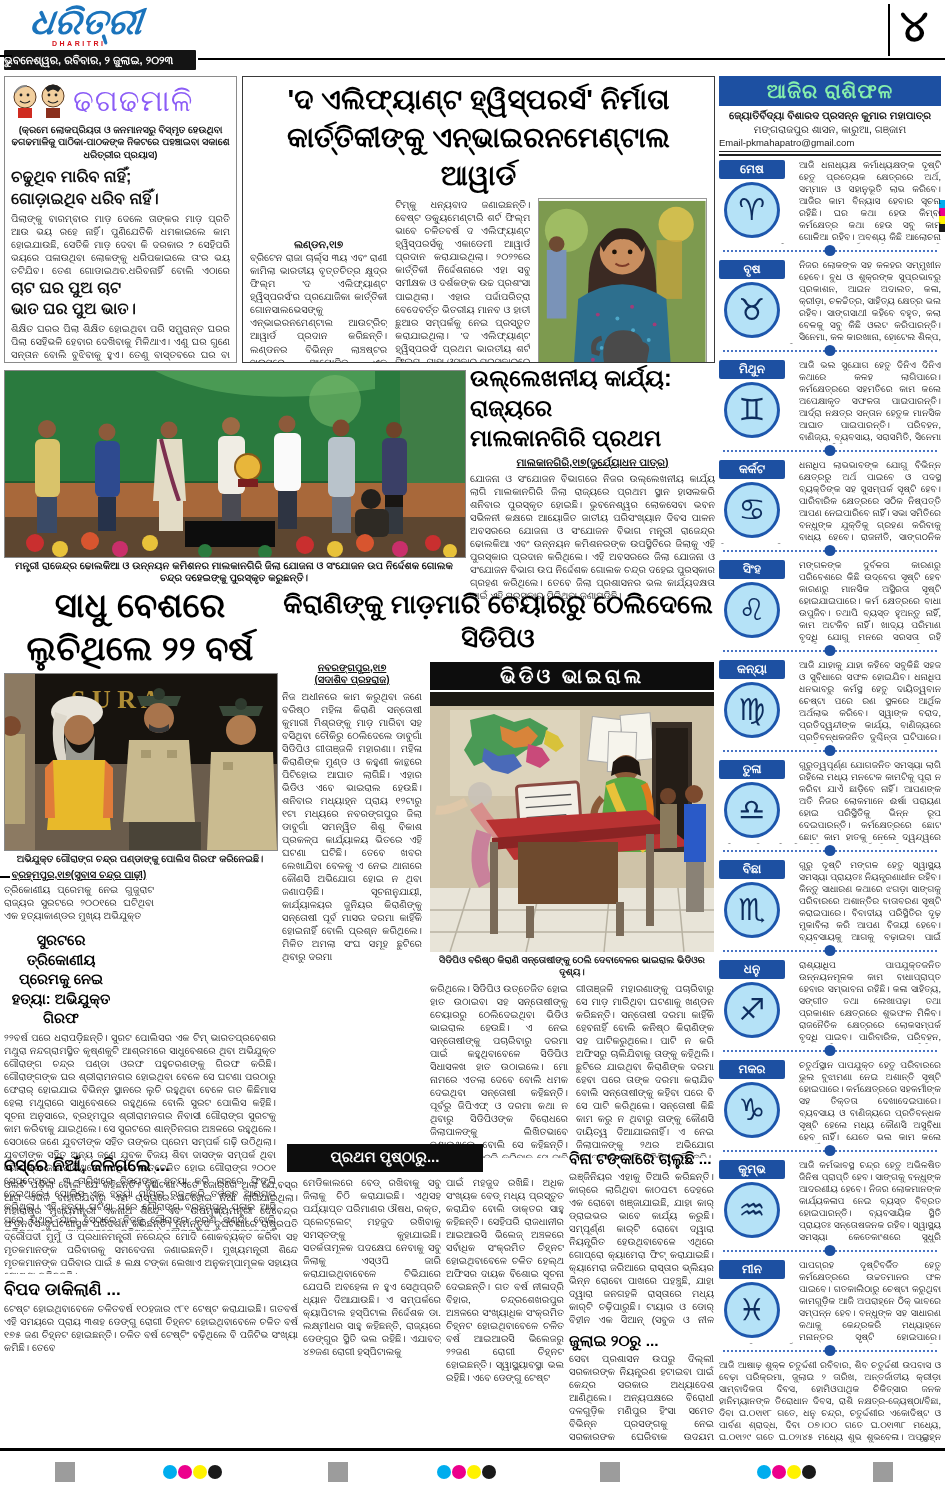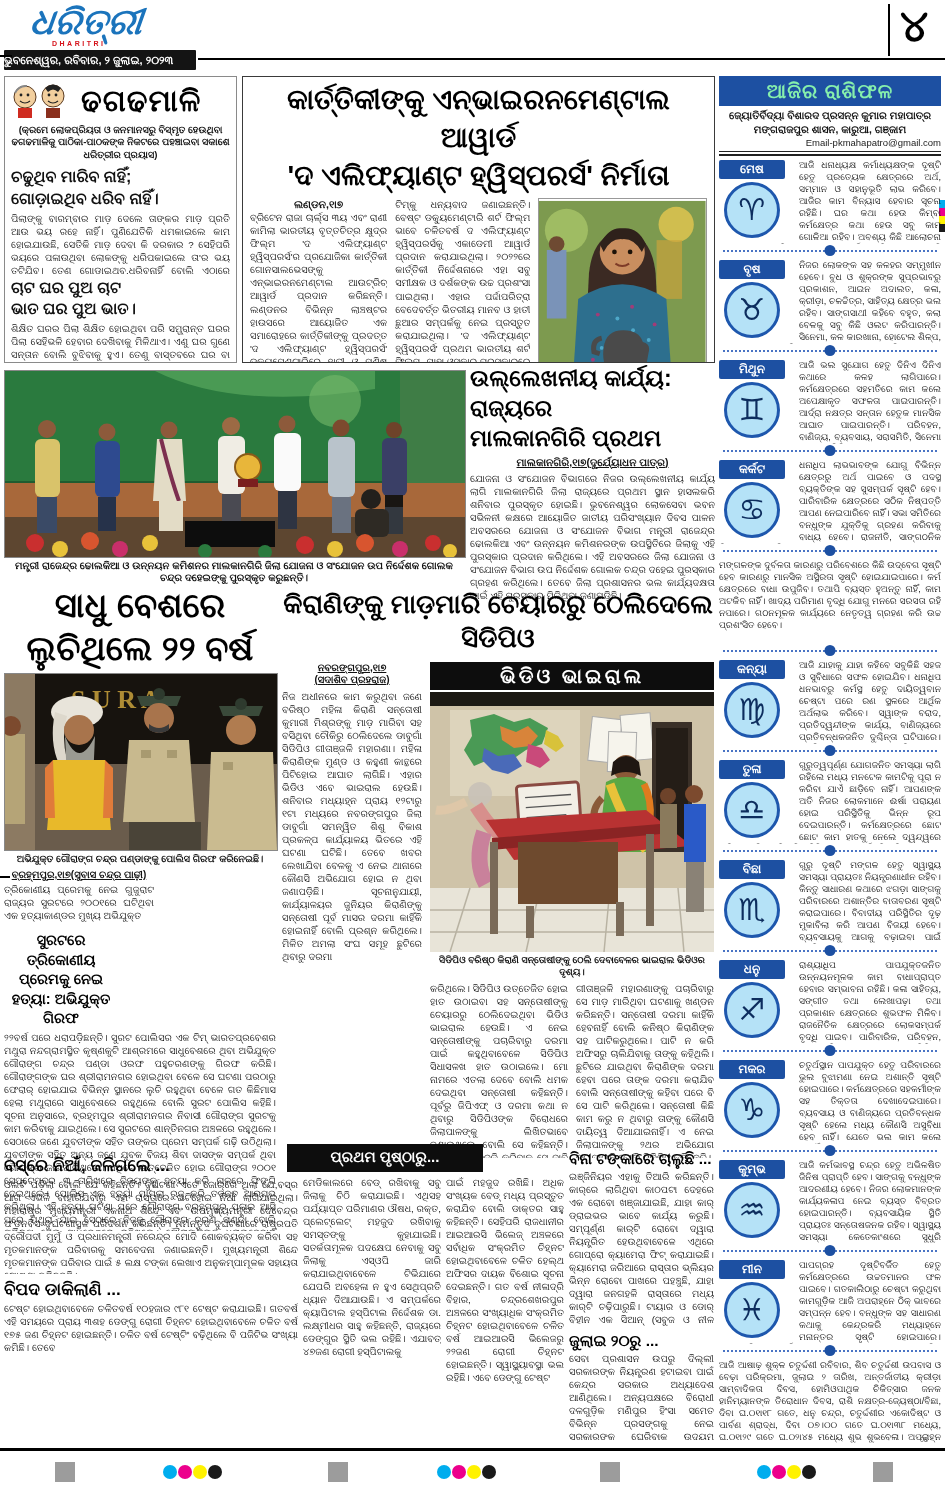--- a/index.html
+++ b/index.html
@@ -10,34 +10,34 @@
   .cap{font-weight:bold;font-size:10px;text-align:center;color:#111;}
   .dateline{font-weight:bold;font-size:10.5px;text-align:center;text-decoration:underline;}
   .hl{font-weight:bold;color:#000;}
   
   .logo-odia{font-size:36px;font-weight:bold;color:#1b74bc;font-style:italic;transform:skewX(-6deg);line-height:1;}
   .logo-sub{font-size:7px;font-weight:bold;color:#d6121a;letter-spacing:2.5px;}
   .datebox{background:#141414;color:#fff;font-weight:bold;font-size:11px;line-height:20px;border-radius:1px;}
   .pgnum{font-size:44px;font-weight:bold;color:#000;line-height:1;}
   
   .cartoon-box{border:1px solid #8a8a8a;background:#fff;padding:4px 6px;box-sizing:border-box;overflow:hidden;}
-  .cartoon-title{color:#000000;font-weight:bold;font-size:30px;line-height:1;letter-spacing:1px;margin-left:8px;}
+  .cartoon-title{color:#8b5cf6;font-weight:normal;font-size:30px;line-height:1;letter-spacing:1px;}
   .cartoon-tag{font-size:9.6px;font-weight:bold;text-align:center;line-height:1.3;}
   .verse{font-size:16px;font-weight:bold;text-align:left;line-height:1.35;}
   .credit{font-size:9.6px;font-weight:bold;text-align:center;border-top:1px solid #555;padding-top:3px;}
   
   .award-box{border:1px solid #3a3a3a;background:#fff;box-sizing:border-box;padding:4px 7px;overflow:hidden;}
   .award-hl{font-size:28px;line-height:1.35;font-weight:bold;text-align:center;color:#000;}
   
   .black-banner{background:#0d0d0d;color:#fff;font-weight:bold;text-align:center;}
   
   .horo{box-sizing:border-box;overflow:hidden;}
   .horo-head{background:#1d50a2;color:#86efac;font-weight:bold;font-size:20px;text-align:center;line-height:30px;letter-spacing:1px;}
   .astro{font-size:10.3px;font-weight:bold;text-align:center;line-height:1.35;}
-  .astro-email{font-size:9.5px;text-align:right;color:#222;text-decoration:none;display:block;}
+  .astro-email{font-size:9.5px;text-align:left;color:#222;text-decoration:none;display:block;}
   .dbl-rule{border-top:1px solid #222;border-bottom:2px solid #222;height:2px;margin:3px 0 4px 0;}
   .sign{height:84px;overflow:hidden;}
   .sign-float{float:left;width:74px;margin:0 6px 1px 0;}
   .sign-chip{display:block;width:66px;background:#1d50a2;color:#fff;text-align:center;font-weight:bold;font-size:12px;line-height:19px;border-radius:2px;}
   .sign-circle{width:50px;height:50px;border-radius:50%;background:#b5e2f7;border:3px solid #1e57ad;
                display:flex;align-items:center;justify-content:center;font-size:30px;color:#0d2d5e;margin:3px 0 0 5px;
                font-family:"DejaVu Sans",sans-serif;}
   .sign-text{font-size:9.2px;line-height:1.3;text-align:justify;color:#161616;}
   .sep{position:relative;height:13px;margin:1px 0 2px 0;}
   .sep::before{content:"";position:absolute;left:4px;right:4px;top:5px;border-top:2px dotted #4a74c4;}
@@ -99,25 +99,25 @@
     <div class="verse" style="margin-top:3px;">
       <div>ଚାଟ ଘର ପୁଅ ଚାଟ</div>
       <div>ଭାତ ଘର ପୁଅ ଭାତ।</div>
     </div>
     <div class="bt" style="height:64px;margin-top:2px;">ଶିକ୍ଷିତ ଘରର ପିଲା ଶିକ୍ଷିତ ହୋଇଥିବା ପରି ସମ୍ଭ୍ରାନ୍ତ ଘରର ପିଲା ସେହିଭଳି ହେବାର ଦେଖିବାକୁ ମିଳିଥାଏ। ଏଣୁ ଘର ଗୁଣେ ସନ୍ତାନ ବୋଲି ବୁଝିବାକୁ ହୁଏ। ତେଣୁ ବାସ୍ତବରେ ଘର ବା ବଂଶର ପ୍ରଭାବ ପୁଅ ଉପରେ ପଡୁଥିବାବେଳେ ସେମାନେ ସେଇ ଅନୁସାରେ ହିଁ ଗଢ଼ି ହୋଇଥାନ୍ତି ବୋଲି ଏଠାରେ ଉଲ୍ଲେଖ କରାଯାଇଛି।</div>
     <div class="credit" style="margin-top:3px;">ଓଡ଼ିଆ ଢଗଢମାଳି ଓ ରୁଢ଼ି ପ୍ରୟୋଗ – ଏ.କେ. ମିଶ୍ର ପବ୍ଲିଶର୍ସ ପ୍ରା:ଲି:</div>
   </div>
 
   <div class="abs award-box" style="left:242px;top:76px;width:473px;height:287px;">
     <div class="award-hl">
+      <div>'ଦ ଏଲିଫ୍ୟାଣ୍ଟ ହ୍ୱିସ୍ପରର୍ସ' ନିର୍ମାତା</div>
       <div>କାର୍ତ୍ତିକୀଙ୍କୁ ଏନ୍‌ଭାଇରନମେଣ୍ଟାଲ ଆୱାର୍ଡ</div>
-      <div>'ଦ ଏଲିଫ୍ୟାଣ୍ଟ ହ୍ୱିସ୍ପରର୍ସ' ନିର୍ମାତା</div>
     </div>
     <div style="display:flex;gap:8px;margin-top:4px;">
-      <div style="width:140px;">
+      <div style="width:140px;margin-top:40px;">
         <div class="dateline" style="text-decoration:none;">ଲଣ୍ଡନ,୧ା୭</div>
         <div class="bt" style="height:175px;">ବ୍ରିଟେନ ରାଜା ଚାର୍ଲ୍ସ ୩ୟ ଏବଂ ରାଣୀ କାମିଲା ଭାରତୀୟ ବୃତ୍ତଚିତ୍ର କ୍ଷୁଦ୍ର ଫିଲ୍ମ 'ଦ ଏଲିଫ୍ୟାଣ୍ଟ ହ୍ୱିସ୍ପରର୍ସ'ର ପ୍ରଯୋଜିକା କାର୍ତ୍ତିକୀ ଗୋନସାଲଭେସଙ୍କୁ ଏନ୍‌ଭାଇରନମେଣ୍ଟାଲ ଆଉଟ୍‌ରିଚ୍ ଆୱାର୍ଡ ପ୍ରଦାନ କରିଛନ୍ତି। ଲଣ୍ଡନର ବିଭିନ୍ନ ଲାଞ୍ଚଷ୍ଟର ହାଉସରେ ଆୟୋଜିତ ଏକ ସମାରୋହରେ କାର୍ତ୍ତିକୀଙ୍କୁ ପ୍ରଦତ୍ତ 'ଦ ଏଲିଫ୍ୟାଣ୍ଟ ହ୍ୱିସ୍ପରର୍ସ' ଡକ୍ୟୁମେଣ୍ଟାରିରେ ହାତୀ ଓ ମଣିଷ ମଧ୍ୟରେ ଥିବା ନିବିଡ଼ ସମ୍ପର୍କ ପ୍ରଦର୍ଶିତ ହୋଇଛି। ଏହି ସମ୍ମାନ ପାଇ ନିଜ ଟିମ୍‌ର ସଦସ୍ୟଙ୍କ ସହିତ ସମସ୍ତ ସହଯୋଗୀଙ୍କୁ ଧନ୍ୟବାଦ ଜଣାଇ ଗୁରୁତ୍ୱ ନିର୍ମାତା ସବୁଥର କରିଥିବାର କହିଛନ୍ତି।</div>
       </div>
       <div class="bt" style="width:138px;height:192px;">ଟିମ୍‌କୁ ଧନ୍ୟବାଦ ଜଣାଇଛନ୍ତି। ବେଷ୍ଟ ଡକ୍ୟୁମେଣ୍ଟାରି ଶର୍ଟ ଫିଲ୍ମ ଭାବେ ଚଳିତବର୍ଷ ଦ ଏଲିଫ୍ୟାଣ୍ଟ ହ୍ୱିସ୍ପରର୍ସକୁ ଏକାଡେମୀ ଆୱାର୍ଡ ପ୍ରଦାନ କରାଯାଇଥିଲା। ୨୦୨୨ରେ କାର୍ତ୍ତିକୀ ନିର୍ଦ୍ଦେଶନାରେ ଏହା ସବୁ ସମୀକ୍ଷକ ଓ ଦର୍ଶକଙ୍କ ଉଚ୍ଚ ପ୍ରଶଂସା ପାଇଥିଲା। ଏହାର ପର୍ଦ୍ଦାପରିତ୍ରା ବେଦେବର୍ତ୍ତ ଭିତରୀୟ ମାନବ ଓ ହାତୀ ଛୁଆର ସମ୍ପର୍କକୁ ନେଇ ପ୍ରସ୍ତୁତ କରାଯାଇଥିଲା। 'ଦ ଏଲିଫ୍ୟାଣ୍ଟ ହ୍ୱିସ୍ପରର୍ସ' ପ୍ରଥମ ଭାରତୀୟ ଶର୍ଟ ଫିଲ୍ମ, ଯାହା ଓସ୍କାର ପୁରସ୍କାରରେ ସମ୍ମାନିତ ହୋଇଛି।</div>
       <svg width="170" height="192" viewBox="0 0 170 192" style="border:1px solid #999;">
         <rect width="170" height="192" fill="#7d9a4f"></rect>
         <circle cx="28" cy="30" r="22" fill="#a8c468" opacity="0.8"></circle>
         <circle cx="140" cy="24" r="18" fill="#e5c74f" opacity="0.8"></circle>
         <rect x="120" y="40" width="26" height="60" fill="#c9a23c" opacity="0.7"></rect>
         <rect x="8" y="50" width="20" height="70" fill="#7a93b8"></rect>
@@ -393,21 +393,21 @@
   <div class="abs" style="left:569px;top:1150px;width:145px;">
     <div class="hl" style="font-size:15.5px;">ବିନା ଟଙ୍କାରେ ଚାଲୁଛି ...</div>
     <div class="bt" style="height:158px;margin-top:2px;">ଇଞ୍ଜିନିୟର ଏହାକୁ ତିଆରି କରିଛନ୍ତି। କାର୍‌ରେ ଲାଗିଥିବା କାଠପଟା ଦେହରେ ଏକ ରୋବୋ ଖଞ୍ଜାଯାଇଛି, ଯାହା କାର୍ ଡ୍ରାଇଭର ଭାବେ କାର୍ଯ୍ୟ କରୁଛି। ସମ୍ପୂର୍ଣ୍ଣ କାର୍‌ଟି ରୋବୋ ଦ୍ୱାରା ନିୟନ୍ତ୍ରିତ ହେଉଥିବାବେଳେ ଏଥିରେ ଗୋପ୍ରୋ କ୍ୟାମେରା ଫିଟ୍ କରାଯାଇଛି। କ୍ୟାମେରା ଜରିଆରେ ରାସ୍ତାର ଭ୍ଲିୟର ଭିନ୍ନ ରୋବୋ ପାଖରେ ପହଞ୍ଚୁଛି, ଯାହା ଦ୍ୱାରା ଜନଗହଳି ରାସ୍ତାରେ ମଧ୍ୟ କାର୍‌ଟି ଚଢ଼ିପାରୁଛି। ଟାୟାର ଓ ଡୋର୍ ବିହୀନ ଏକ ସିଆନ୍ (ସବୁଜ ଓ ନୀଳ ମିଶ୍ରିତ) ରଙ୍ଗର କାର୍ ରାସ୍ତାରେ ଯାଉଥିବାର ଭିଡିଓ ଟୁଇଟରରେ ମଧ୍ୟ ବହୁଳ ପ୍ରସାର ହେବାରେ ଲାଗିଛି। ଅଦ୍ୟାବଧି ୩ା୮ ନିୟୁତ ଲୋକ ଏହାକୁ ଦେଖିସାରିଥିବାବେଳେ ଭିଡିଓକୁ ୧୧.୪ ଲକ୍ଷ ଲାଇକ୍ ମିଳିସାରିଲାଣି।</div>
     <div class="hl" style="font-size:15.5px;margin-top:4px;">ଜୁଲାଇ ୨୦ରୁ ...</div>
     <div class="bt" style="height:88px;margin-top:2px;">ସେବା ପ୍ରଶାସନ ଉପରୁ ଦିଲ୍ଲୀ ସରକାରଙ୍କ ନିୟନ୍ତ୍ରଣ ହଟାଇବା ପାଇଁ କେନ୍ଦ୍ର ସରକାର ଅଧ୍ୟାଦେଶ ଆଣିଥିଲେ। ଅନ୍ୟପକ୍ଷରେ ବିରୋଧୀ ଦଳଗୁଡ଼ିକ ମଣିପୁର ହିଂସା ସମେତ ବିଭିନ୍ନ ପ୍ରସଙ୍ଗକୁ ନେଇ ସରକାରଙ୍କୁ ଘେରିବାକୁ ଉଦ୍ୟମ କରିବେ।</div>
   </div>
 
   <div class="abs horo" style="left:719px;top:76px;width:222px;height:1368px;">
     <div class="horo-head">ଆଜିର ରାଶିଫଳ</div>
     <div class="astro" style="margin-top:3px;">ଜ୍ୟୋତିର୍ବିଦ୍ୟା ବିଶାରଦ ପ୍ରସନ୍ନ କୁମାର ମହାପାତ୍ର</div>
-    <div class="astro" style="font-weight:bold;text-align:center;">ମଙ୍ଗରାଜପୁର ଶାସନ, କାରୁଆ, ଗଞ୍ଜାମ</div>
+    <div class="astro" style="font-weight:normal;text-align:center;">ମଙ୍ଗରାଜପୁର ଶାସନ, କାରୁଆ, ଗଞ୍ଜାମ</div>
     <a class="astro-email" href="#">Email-pkmahapatro@gmail.com</a>
     <div class="dbl-rule"></div>
 
     <div class="sign">
       <div class="sign-float">
           <span class="sign-chip">ମେଷ</span>
       <div class="sign-circle">♈</div>
         </div>
       <div class="sign-text">ଆଜି ଧନାଧ୍ୟକ୍ଷ କର୍ମାଧ୍ୟକ୍ଷଙ୍କ ଦୃଷ୍ଟି ହେତୁ ପ୍ରତ୍ୟେକ କ୍ଷେତ୍ରରେ ଅର୍ଥ, ସମ୍ମାନ ଓ ସହାନୁଭୂତି ଲାଭ କରିବେ। ଆଜିର କାମ ବିନ୍ୟାସ ହେବାର ସୂଚନା ରହିଛି। ଘର କଥା ହେଉ କିମ୍ବା କର୍ମକ୍ଷେତ୍ର କଥା ହେଉ ସବୁ କାମ ଗୋଳିଆ ରହିବ। ଅବଶ୍ୟ କିଛି ଆଲୋଚନା ଓ ସମାଲୋଚନା ଭିତରେ ସମାଧାନ ପୂର୍ବକ ପରିବାରରେ ଶାନ୍ତି ଫେରି ଆସିବ।</div>
     </div>
@@ -442,20 +442,24 @@
           <span class="sign-chip">କର୍କଟ</span>
       <div class="sign-circle">♋</div>
         </div>
       <div class="sign-text">ଧନାଧିପ ଲାଭଭାବଙ୍କ ଯୋଗୁ ବିଭିନ୍ନ କ୍ଷେତ୍ରରୁ ଅର୍ଥ ପାଇବେ ଓ ପଦସ୍ଥ ବ୍ୟକ୍ତିଙ୍କ ସହ ସୁସମ୍ପର୍କ ସୃଷ୍ଟି ହେବ। ପାରିବାରିକ କ୍ଷେତ୍ରରେ ସଠିକ ନିଷ୍ପତ୍ତି ଆପଣ ନେଇପାରିବେ ନାହିଁ। ସଭା ସମିତିରେ ବନ୍ଧୁଙ୍କ ଯୁକ୍ତିକୁ ଗ୍ରହଣ କରିବାକୁ ବାଧ୍ୟ ହେବେ। ରାଜନୀତି, ସାଙ୍ଗଠନିକ କିମ୍ବା ଆନୁଷ୍ଠାନିକ କ୍ଷେତ୍ରରେ ସହଯୋଗ, ସୁଖ ସମ୍ମାନ ପାଇ ଖୁସି ହେବେ।</div>
     </div>
     <div class="sep">
         <span class="dot"></span>
       </div>
 
     <div class="sign">
+      <div class="sign-float">
+          <span class="sign-chip">ସିଂହ</span>
+      <div class="sign-circle">♌</div>
+        </div>
       <div class="sign-text">ମଙ୍ଗଳଙ୍କ ଦୁର୍ବଳତା କାରଣରୁ ପରିବେଶରେ କିଛି ଉଦ୍‌ବେଗ ସୃଷ୍ଟି ହେବ କାରଣରୁ ମାନସିକ ଅସ୍ଥିରତା ସୃଷ୍ଟି ହୋଇଯାଇପାରେ। କର୍ମ କ୍ଷେତ୍ରରେ ବାଧା ଉପୁଜିବ। ତଥାପି ବ୍ୟସ୍ତ ହୁଅନ୍ତୁ ନାହିଁ, କାମ ଅଟକିବ ନାହିଁ। ଖାଦ୍ୟ ପରିମାଣ ବୃଦ୍ଧି ଯୋଗୁ ମନରେ ସରସତା ରହି ନପାରେ। ଗଠନମୂଳକ କାର୍ଯ୍ୟରେ ନେତୃତ୍ୱ ଗ୍ରହଣ କରି ଉଚ୍ଚ ପ୍ରଶଂସିତ ହେବେ।</div>
     </div>
     <div class="sep">
         <span class="dot"></span>
       </div>
 
     <div class="sign">
       <div class="sign-float">
           <span class="sign-chip">କନ୍ୟା</span>
       <div class="sign-circle">♍</div>

